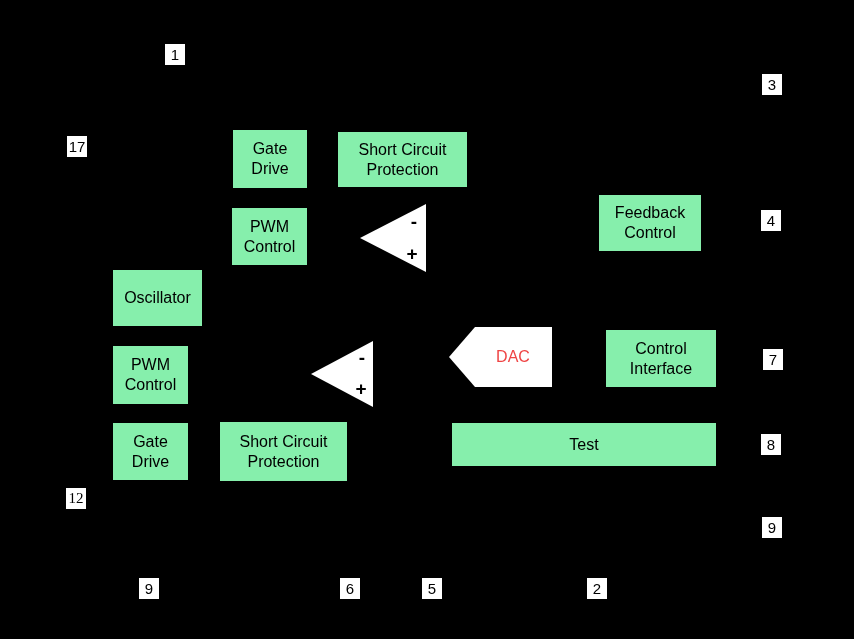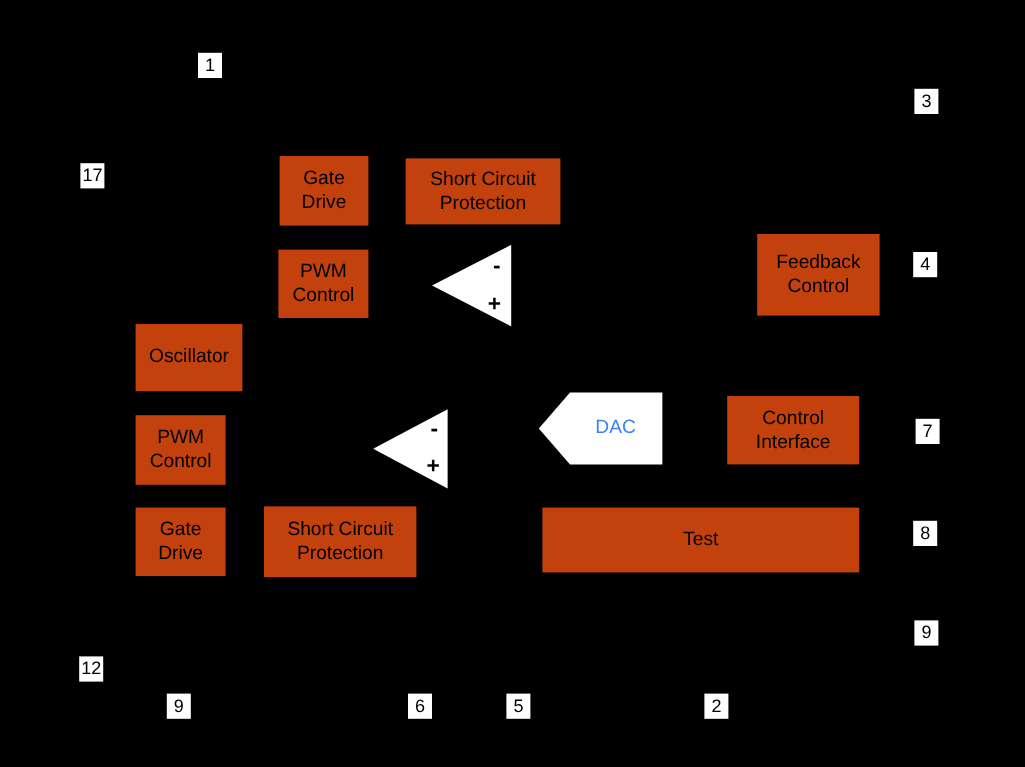--- a/index.html
+++ b/index.html
@@ -10,21 +10,21 @@
   #canvas {
     position: relative;
     width: 854px;
     height: 639px;
     background: #000000;
     overflow: hidden;
     font-family: "Liberation Sans", sans-serif;
   }
   .block {
     position: absolute;
-    background: #c2410c;
+    background: #86efac;
     color: #000000;
     display: flex;
     align-items: center;
     justify-content: center;
   }
   .block-label {
     white-space: pre-line;
     text-align: center;
     font-size: 16px;
     line-height: 1.22;
@@ -53,21 +53,21 @@
   .comp-sign {
     position: absolute;
     color: #000000;
     font-size: 19px;
     font-weight: bold;
     transform: translate(-50%, -52%);
     line-height: 1;
   }
   .shape-label {
     position: absolute;
-    color: #3b82f6;
+    color: #ef4444;
     font-size: 16px;
     transform: translate(-50%, -50%);
     line-height: 1;
   }
 </style>
 </head>
 <body>
 
 <div id="canvas">
 
@@ -92,21 +92,21 @@
   <div class="block" style="left:338px; top:132px; width:129px; height:55px;">
     <span class="block-label">Short Circuit
 Protection</span>
   </div>
 
   <div class="block" style="left:232px; top:208px; width:75px; height:57px;">
     <span class="block-label">PWM
 Control</span>
   </div>
 
-  <div class="block" style="left:599px; top:195px; width:102px; height:68px;margin-left:32px;">
+  <div class="block" style="left:599px; top:195px; width:102px; height:56px;">
     <span class="block-label">Feedback
 Control</span>
   </div>
 
   <div class="block" style="left:113px; top:270px; width:89px; height:56px;align-items:center;">
     <span class="block-label">Oscillator</span>
   </div>
 
   <div class="block" style="left:113px; top:346px; width:75px; height:58px;">
     <span class="block-label">PWM
@@ -121,30 +121,30 @@
   <div class="block" style="left:113px; top:423px; width:75px; height:57px;">
     <span class="block-label">Gate
 Drive</span>
   </div>
 
   <div class="block" style="left:220px; top:422px; width:127px; height:59px;">
     <span class="block-label">Short Circuit
 Protection</span>
   </div>
 
-  <div class="block" style="left:452px; top:423px; width:264px; height:54px;">
+  <div class="block" style="left:452px; top:423px; width:264px; height:43px;">
     <span class="block-label">Test</span>
   </div>
 
   <div class="pin" style="left:165px; top:44px;">1</div>
   <div class="pin" style="left:587px; top:578px;">2</div>
   <div class="pin" style="left:762px; top:74px;">3</div>
   <div class="pin" style="left:761px; top:210px;">4</div>
   <div class="pin" style="left:422px; top:578px;">5</div>
   <div class="pin" style="left:340px; top:578px;">6</div>
   <div class="pin" style="left:763px; top:349px;">7</div>
   <div class="pin" style="left:761px; top:434px;">8</div>
   <div class="pin" style="left:762px; top:517px;">9</div>
   <div class="pin" style="left:139px; top:578px;">9</div>
   <div class="pin" style="left:67px;  top:136px;">17</div>
-  <div class="pin" style="left:66px;  top:547px;">12</div>
+  <div class="pin" style="left:66px;  top:488px;font-family:Liberation Serif, serif;">12</div>
 
 </div>
 
 </body></html>

